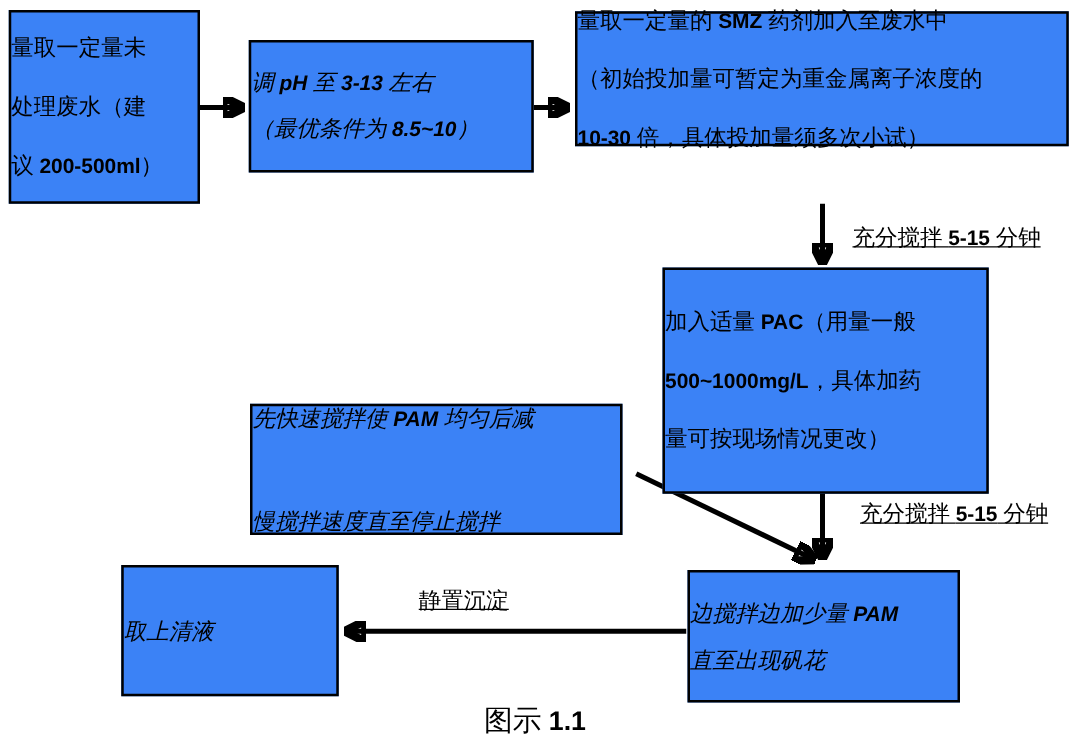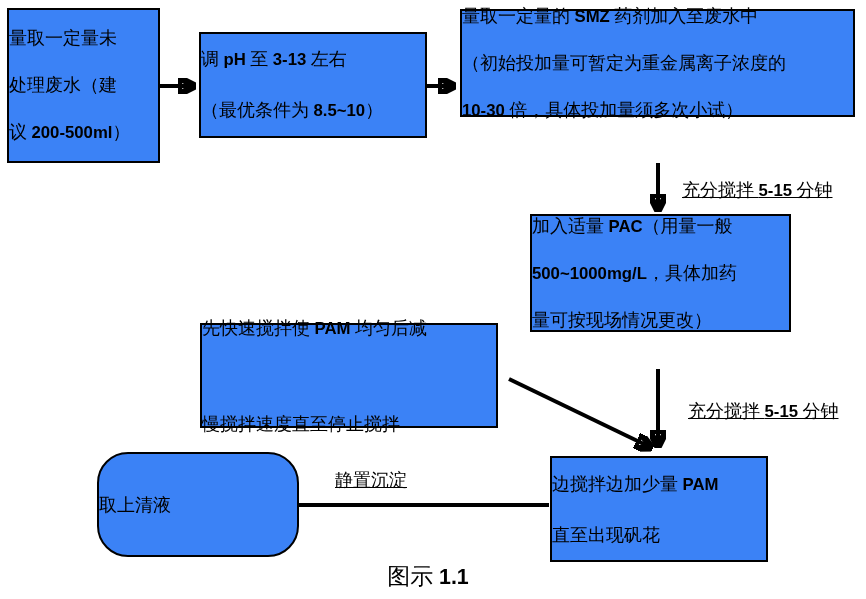--- a/index.html
+++ b/index.html
@@ -26,21 +26,22 @@
     align-items: flex-start;
     text-align: center;
     font-size: 18px;
     box-sizing: border-box;
   }
   .box .line {
     line-height: 47px;
     white-space: nowrap;
   }
   .box.lh2 .line {
-    line-height: 50px;
+    line-height: 36px;
+    font-style: italic;
   }
   b {
     font-family: "Liberation Sans", "DejaVu Sans", sans-serif;
     font-weight: bold;
     font-size: 0.93em;
   }
   .arrow-label {
     position: absolute;
     font-size: 18px;
     white-space: nowrap;
@@ -95,37 +96,37 @@
     <div class="line">调 <b>pH</b> 至 <b>3-13</b> 左右</div>
     <div class="line">（最优条件为 <b>8.5~10</b>）</div>
   </div>
 
   <div class="box" style="left:460px; top:9px; width:395px; height:108px;">
     <div class="line">量取一定量的 <b>SMZ</b> 药剂加入至废水中</div>
     <div class="line">（初始投加量可暂定为重金属离子浓度的</div>
     <div class="line"><b>10-30</b> 倍，具体投加量须多次小试）</div>
   </div>
 
-  <div class="box" style="left:530px; top:214px; width:261px; height:118px;">
+  <div class="box" style="left:530px; top:214px; width:261px; height:181px;">
     <div class="line">加入适量 <b>PAC</b>（用量一般</div>
     <div class="line"><b>500~1000mg/L</b>，具体加药</div>
     <div class="line">量可按现场情况更改）</div>
   </div>
 
   <div class="box lh2" style="left:200px; top:323px; width:298px; height:105px;gap:45px;">
     <div class="line">先快速搅拌使 <b>PAM</b> 均匀后减</div>
     <div class="line">慢搅拌速度直至停止搅拌</div>
   </div>
 
   <div class="box lh2" style="left:550px; top:456px; width:218px; height:106px;">
     <div class="line">边搅拌边加少量 <b>PAM</b></div>
     <div class="line">直至出现矾花</div>
   </div>
 
-  <div class="box lh2" style="left:97px; top:452px; width:202px; height:105px;border-radius:31px;">
+  <div class="box lh2" style="left:97px; top:452px; width:174px; height:105px;">
     <div class="line">取上清液</div>
   </div>
 
   <div class="arrow-label" style="left:682px; top:178px;">充分搅拌 <b>5-15</b> 分钟</div>
 
   <div class="arrow-label" style="left:688px; top:399px;">充分搅拌 <b>5-15</b> 分钟</div>
 
   <div class="arrow-label" style="left:335px; top:468px; width:140px; text-align:left;">静置沉淀</div>
 
   <div class="caption" style="left:358px; top:561px; width:140px;">图示 <b>1.1</b></div>

